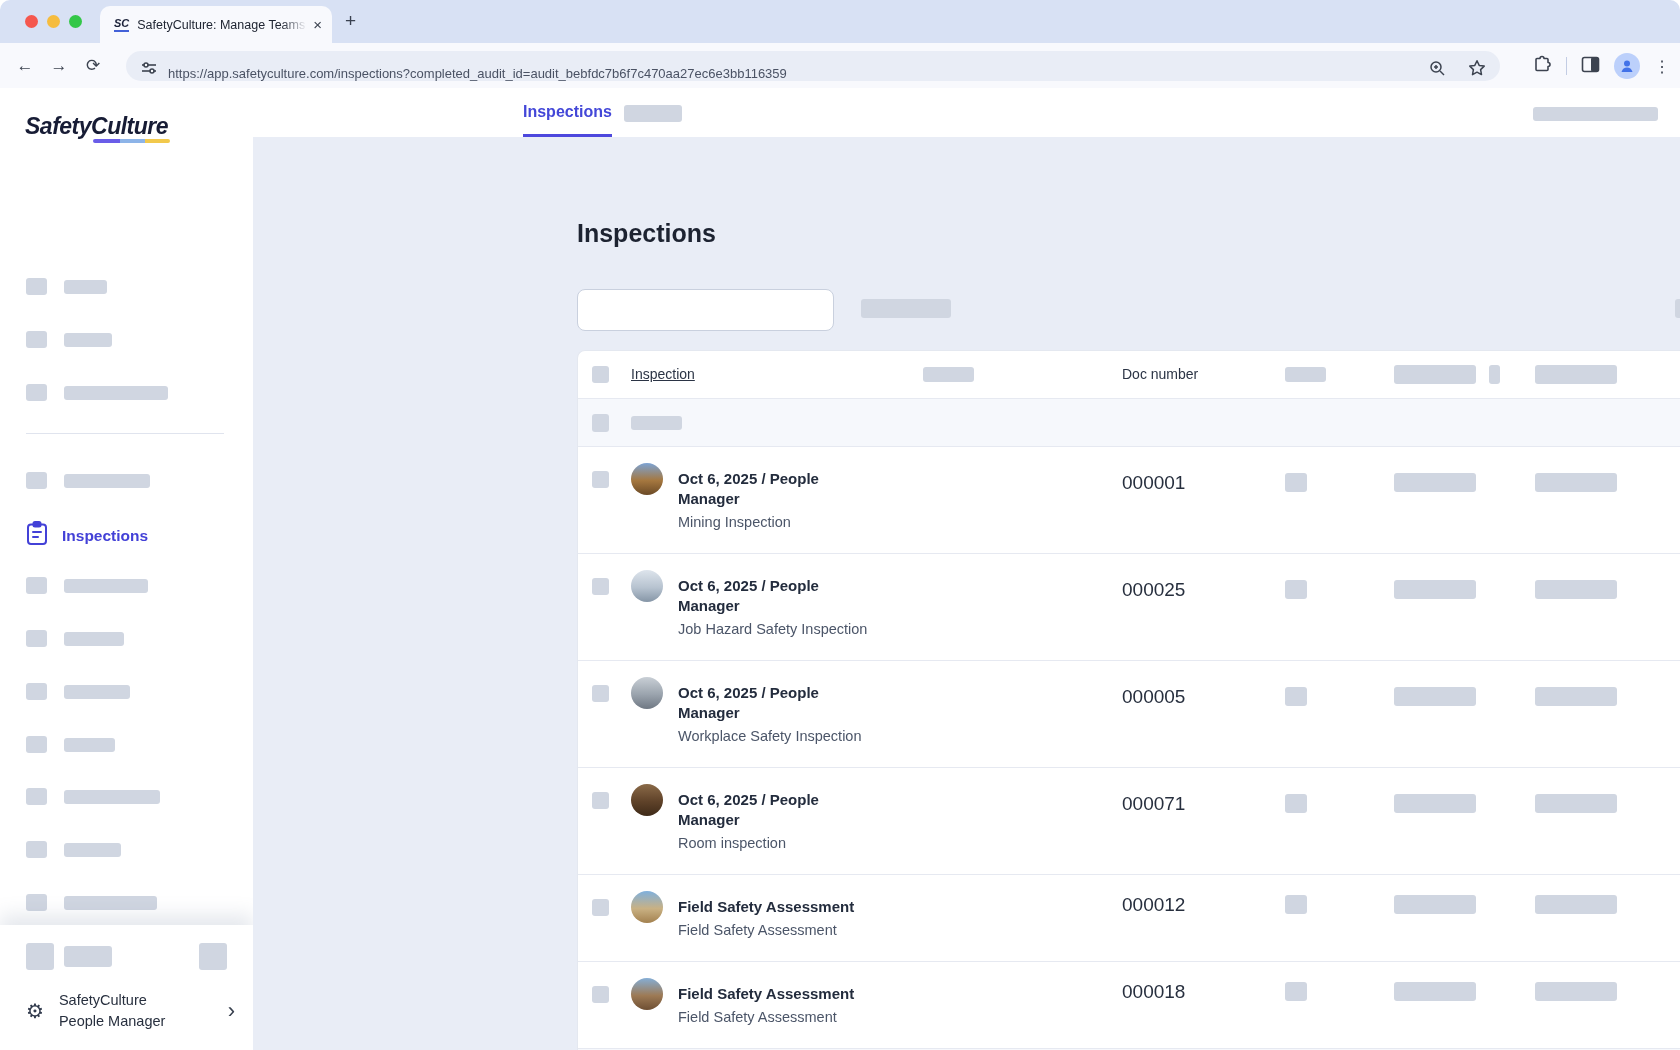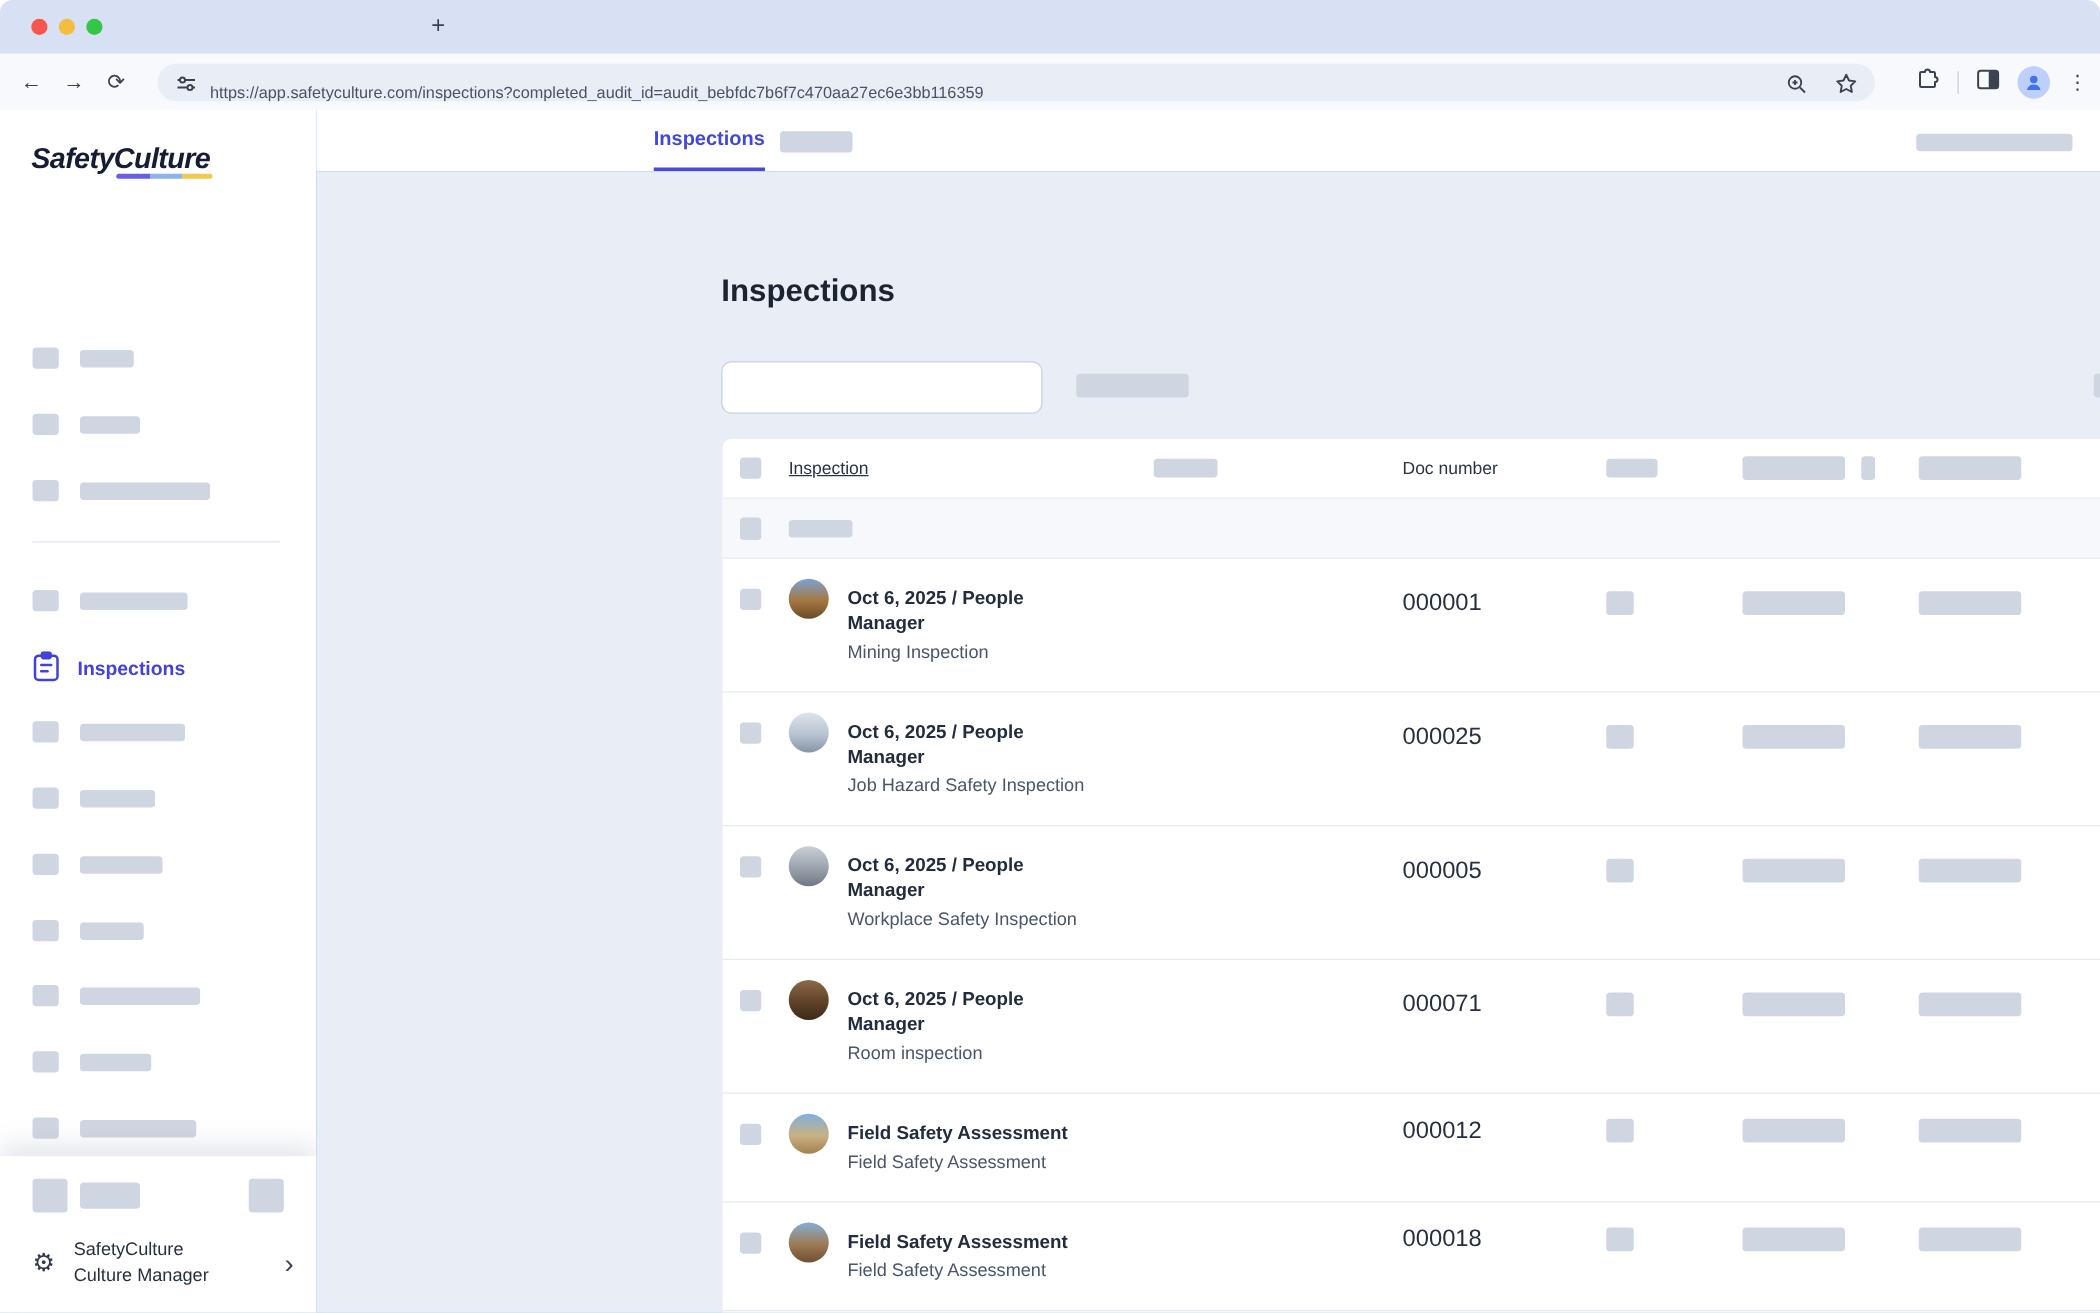--- a/index.html
+++ b/index.html
@@ -30,21 +30,21 @@
     background:#e9edf6; border-radius:15px; display:flex; align-items:flex-end; padding:0 14px; }
   .url-text { font-size:13px; color:#4a5264; margin-left:10px; flex:1; white-space:nowrap; overflow:hidden; }
   .urlbar svg, .toolbar svg { flex:none; }
   .chrome-right { position:absolute; right:10px; top:8px; display:flex; align-items:center; gap:14px; height:30px; }
   .vdiv { width:1px; height:18px; background:#c3cde4; }
   .profile { width:26px; height:26px; border-radius:50%; background:#bcd0fb; display:flex;
     align-items:center; justify-content:center; }
   .kebab { font-size:16px; color:#3c4350; letter-spacing:0; }
 
   
-  .app { position:absolute; top:88px; left:0; right:0; bottom:0; display:flex; background:#0ea5e9; }
+  .app { position:absolute; top:88px; left:0; right:0; bottom:0; display:flex; background:#15803d; }
   .sidebar { width:253px; background:#fff; position:relative; flex:none; }
   .logo { position:absolute; left:25px; top:25px; font:italic 800 23px "Liberation Sans",sans-serif;
     color:#171c35; letter-spacing:-0.5px; }
   .logo .ul { position:relative; }
   .logo .ul::after { content:""; position:absolute; left:2px; right:-2px; bottom:-4px; height:4px;
     background:linear-gradient(90deg,#6a5de8 0 35%,#8db4e8 35% 68%,#f2c94c 68% 100%); border-radius:2px; }
 
   .sk { background:#d0d6e1; border-radius:3px; display:inline-block; }
   .nav-item { position:absolute; left:26px; display:flex; align-items:center; gap:17px; }
   .nav-item .sk.ic { width:21px; height:17px; }
@@ -114,20 +114,25 @@
 <body>
 
 <div class="window">
 
   <div class="tabstrip">
     <div class="traffic">
       <span class="tl red"></span>
       <span class="tl yellow"></span>
       <span class="tl green"></span>
     </div>
+    <div class="tab">
+      <span class="favicon">SC</span>
+      <span class="tab-title">SafetyCulture: Manage Teams</span>
+      <span class="tab-close">×</span>
+    </div>
     <span class="newtab">+</span>
   </div>
 
   <div class="toolbar">
     <span class="navbtn" style="margin-left:8px">←</span>
     <span class="navbtn">→</span>
     <span class="navbtn">⟳</span>
     <div class="urlbar">
       <span>
         <svg width="18" height="18" viewBox="0 0 18 18">
@@ -252,21 +257,21 @@
       <div class="side-footer">
         <div class="foot-skel">
           <span class="sk sq"></span>
           <span class="sk bar"></span>
           <span class="sk sq2"></span>
         </div>
         <div class="foot-main">
           <span class="gear">⚙</span>
           <span class="foot-text">
             <span>SafetyCulture</span><br>
-            <span>Culture Manager</span>
+            <span>People Manager</span>
           </span>
           <span class="chev">›</span>
         </div>
       </div>
     </aside>
 
     <div class="main">
       <div class="apptabs">
         <div class="apptab-active">Inspections</div>
         <span class="sk apptab-skel"></span>

